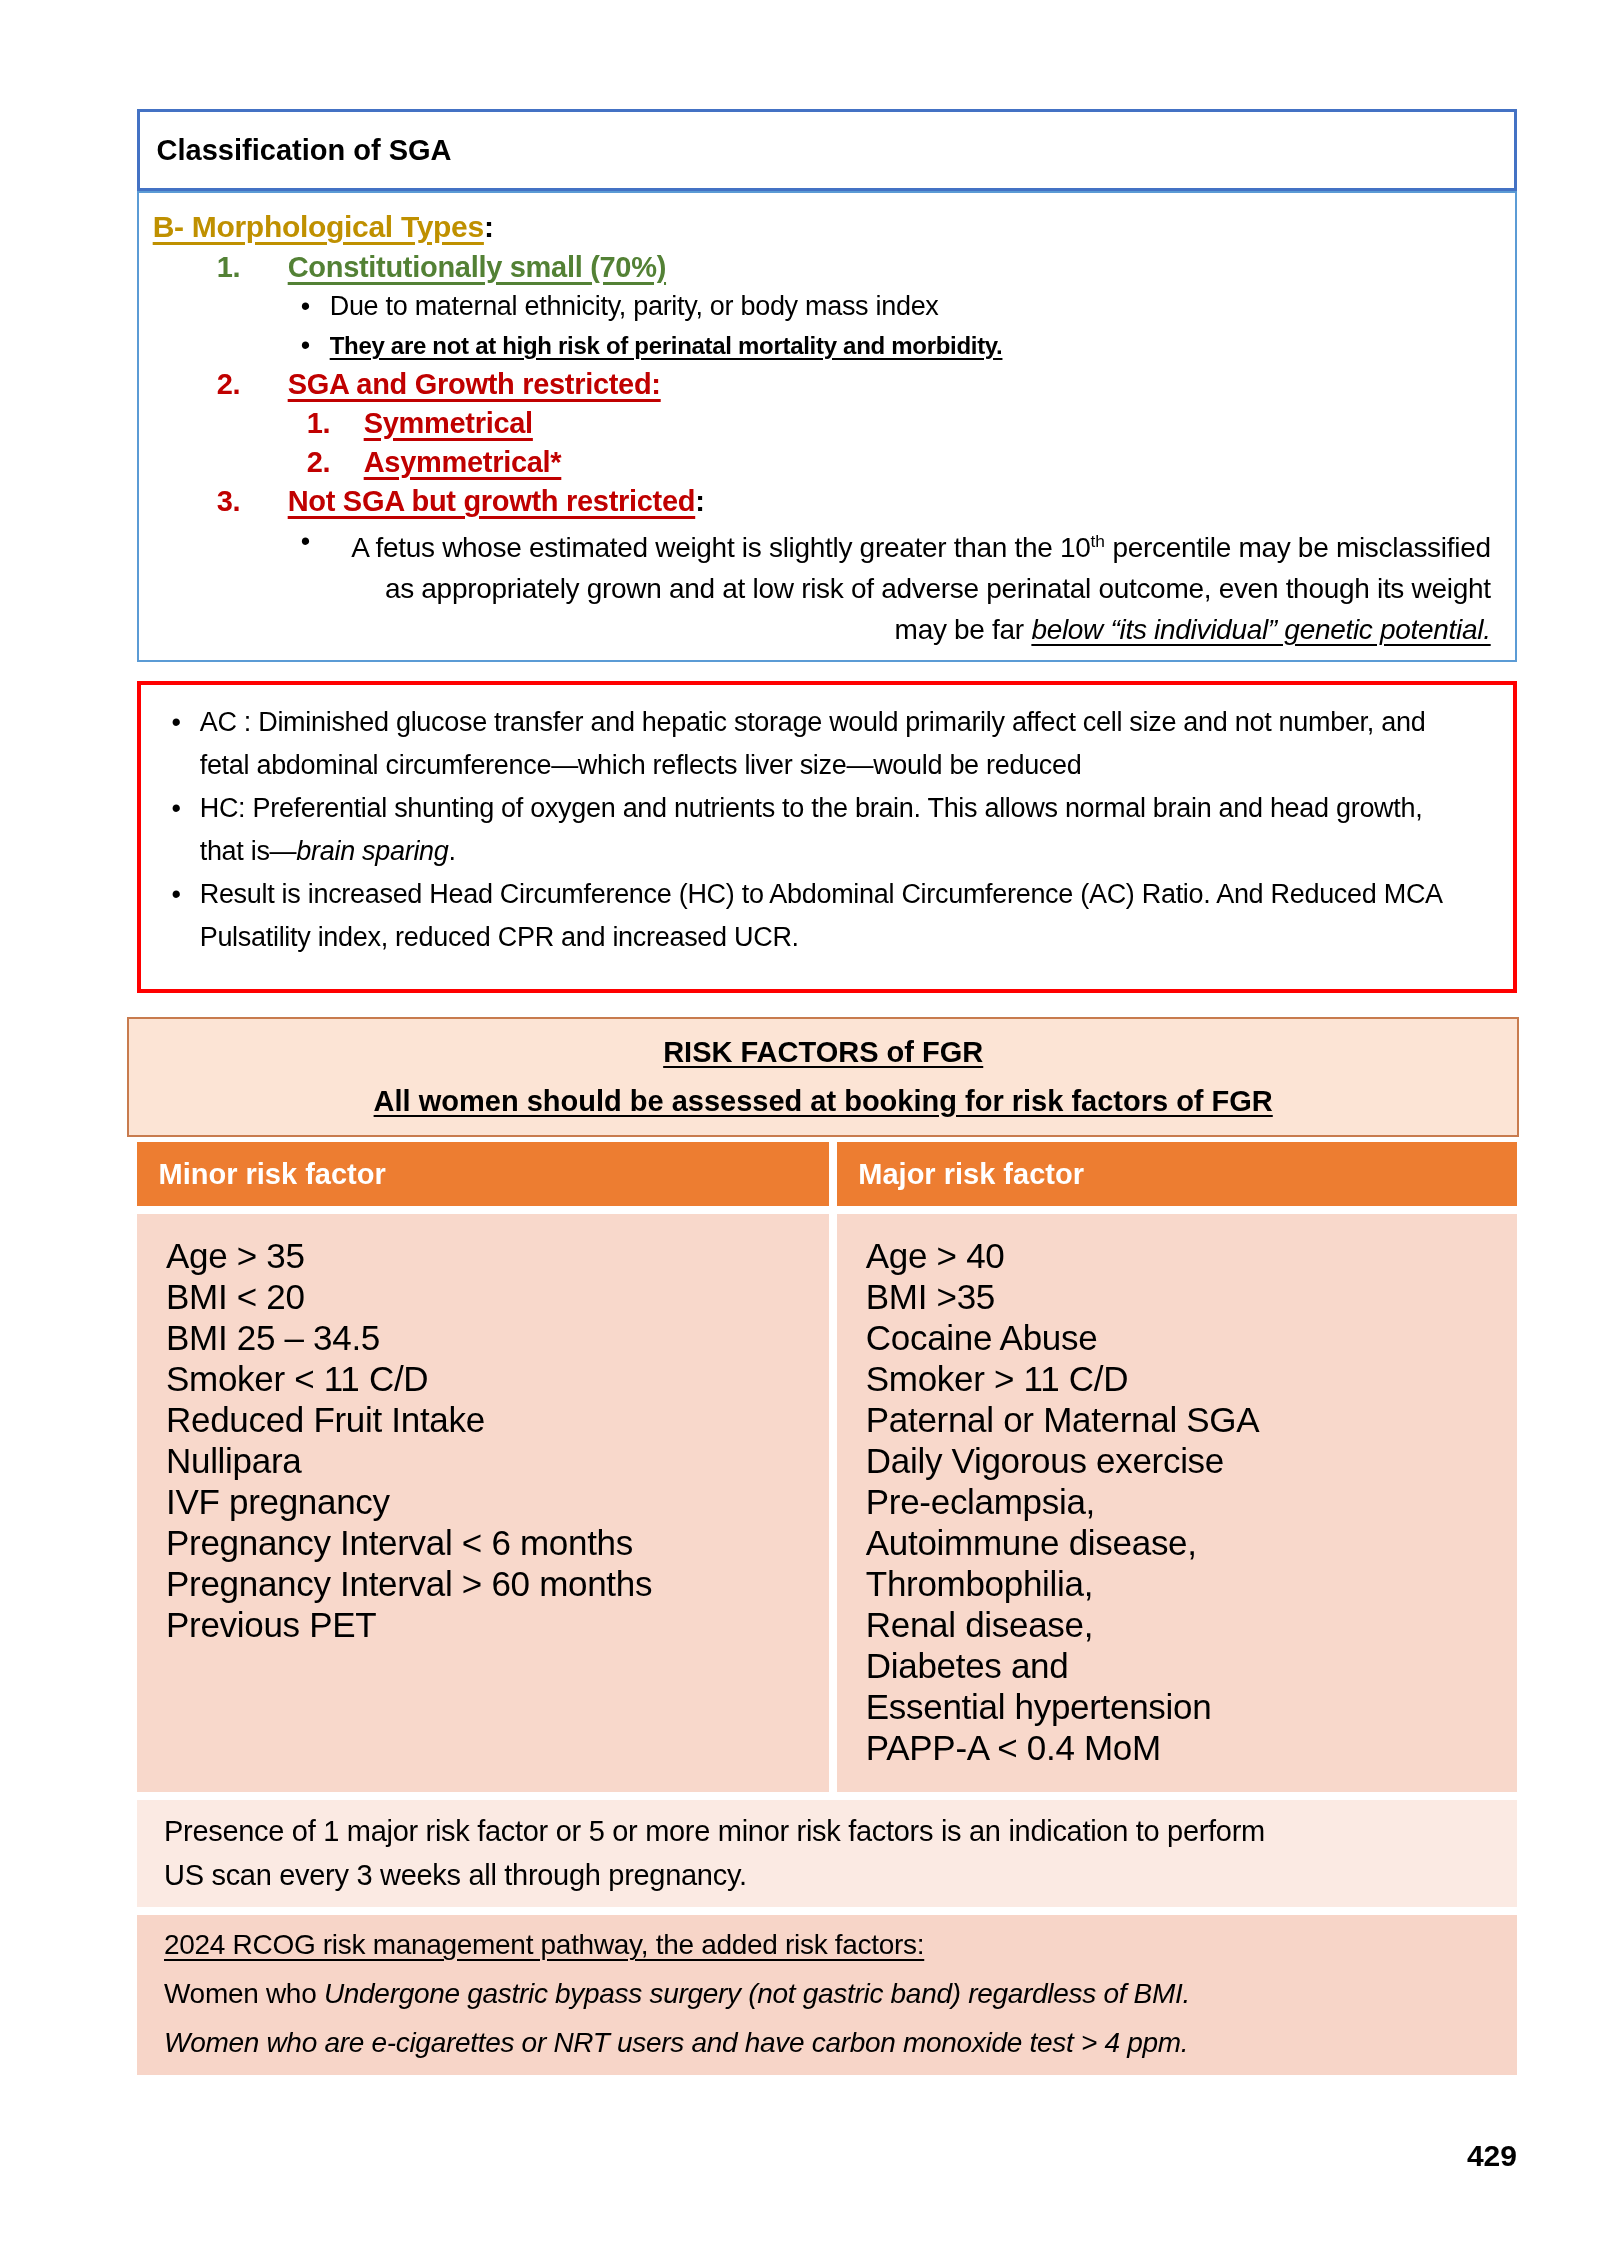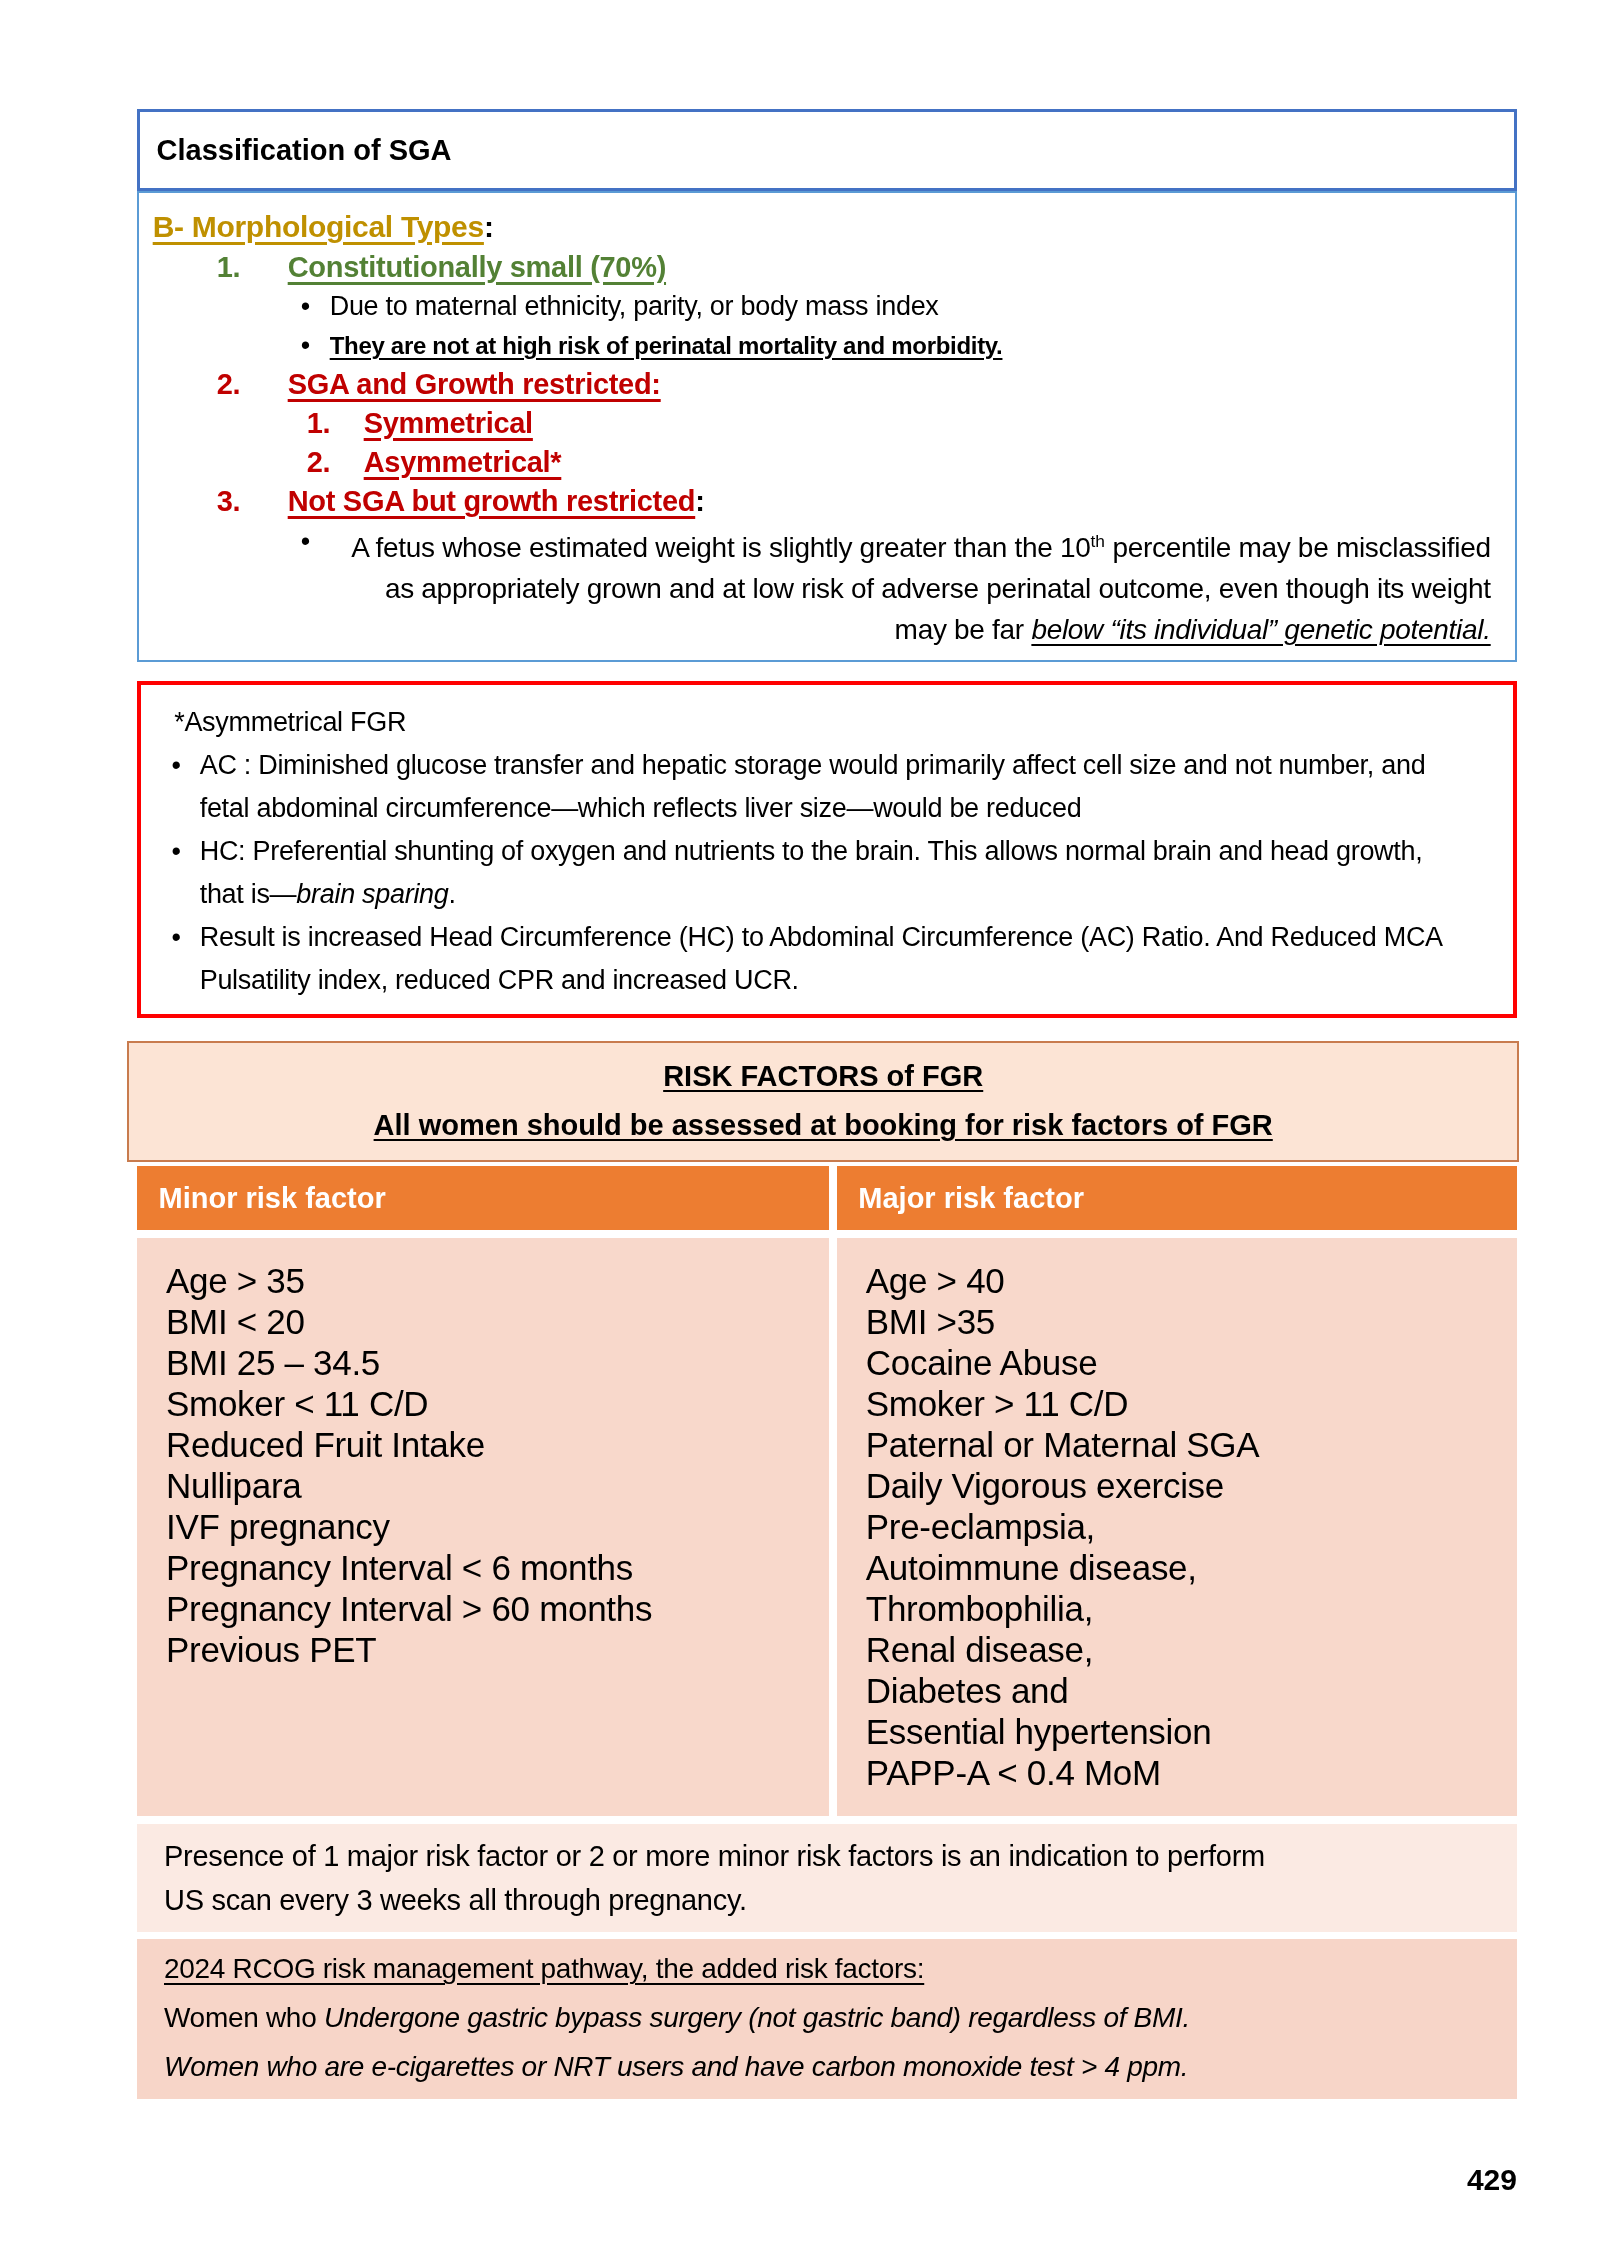--- a/index.html
+++ b/index.html
@@ -130,21 +130,20 @@
         <span class="label"><span class="u">Not SGA but growth restricted</span><span class="black">:</span></span>
       </div>
       <div class="row bullet fetus">
         <span class="bmark">•</span>
         <span class="btext" style="font-size:28px;"><span>A fetus whose estimated weight is slightly greater than the 10</span><sup>th</sup><span> percentile may be misclassified as appropriately grown and at low risk of adverse perinatal outcome, even though its weight may be far </span><span class="iu">below “its individual” genetic potential.</span></span>
       </div>
     </div>
   </section>
 
   <section class="asym-box">
-    <div class="rb-title">*Asymmetrical FGR</div>
     <div class="rb-row">
       <span class="rb-marker">•</span>
       <span class="rb-text">AC : Diminished glucose transfer and hepatic storage would primarily affect cell size and not number, and fetal abdominal circumference—which reflects liver size—would be reduced</span>
     </div>
     <div class="rb-row">
       <span class="rb-marker">•</span>
       <span class="rb-text"><span>HC: Preferential shunting of oxygen and nutrients to the brain. This allows normal brain and head growth, that is—</span><span class="ital">brain sparing</span><span>.</span></span>
     </div>
     <div class="rb-row">
       <span class="rb-marker">•</span>
@@ -190,21 +189,21 @@
           <div class="factor">Thrombophilia,</div>
           <div class="factor">Renal disease,</div>
           <div class="factor">Diabetes  and</div>
           <div class="factor">Essential  hypertension</div>
           <div class="factor">PAPP-A &lt; 0.4 MoM</div>
         </div>
     </div>
 
     <div class="presence">
 
-    <div>Presence of 1 major risk factor or 2 or more minor risk factors is an indication to perform</div>
+    <div>Presence of 1 major risk factor or 5 or more minor risk factors is an indication to perform</div>
         <div>US scan every 3 weeks all through pregnancy.</div>
       </div>
 
     <div class="rcog">
       <div class="title-line">2024 RCOG risk management pathway, the added risk factors:</div>
       <div><span>Women who </span><span class="ital">Undergone gastric bypass surgery (not gastric band)  regardless of BMI.</span></div>
       <div class="ital">Women who are e-cigarettes or NRT users and have carbon monoxide test &gt; 4 ppm.</div>
     </div>
   </section>
 

